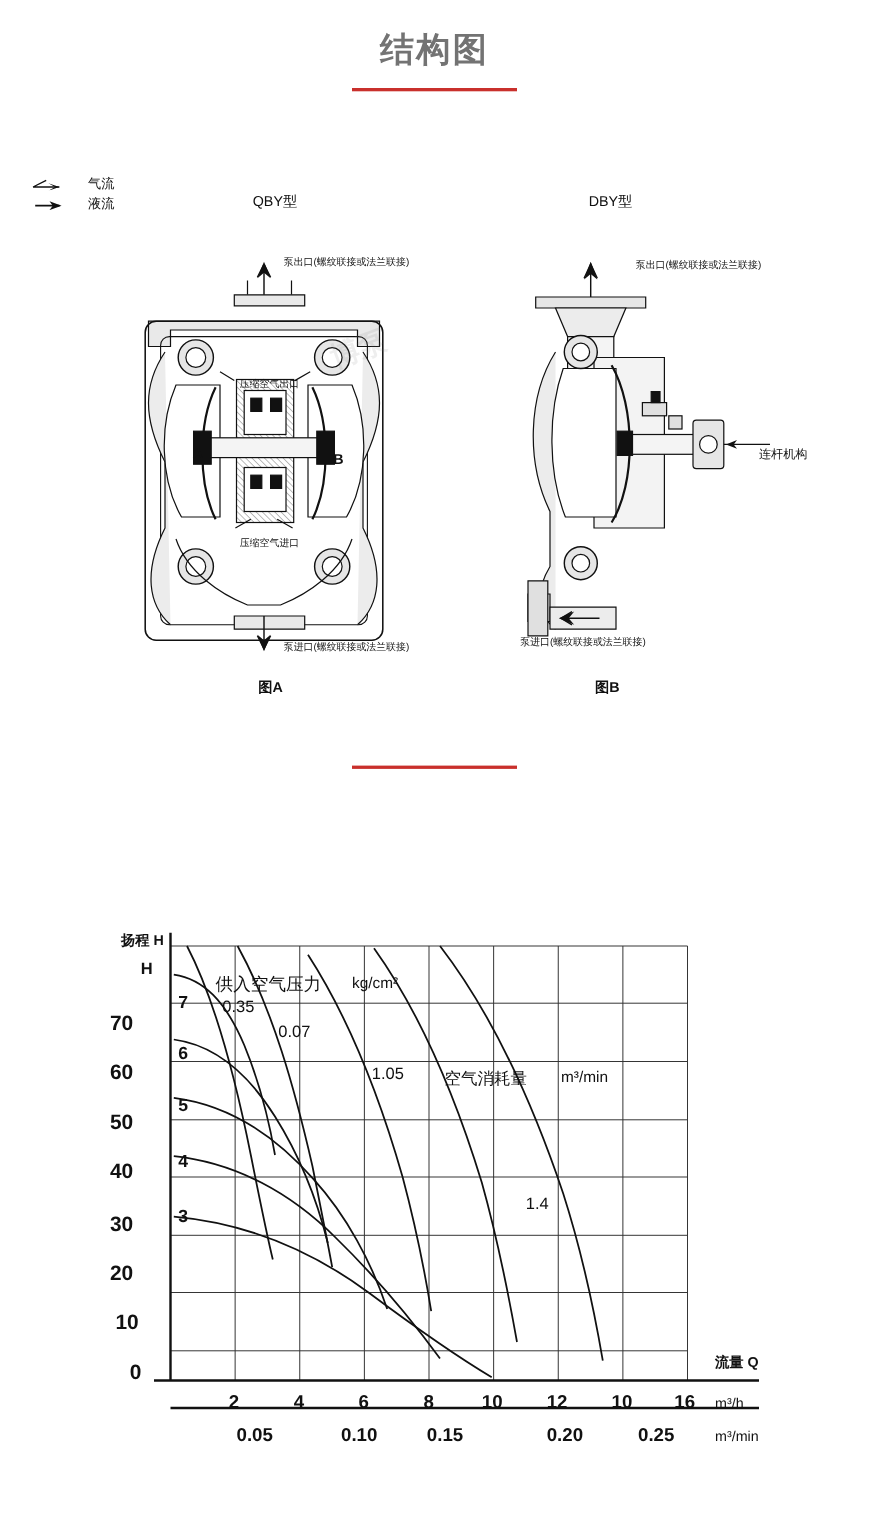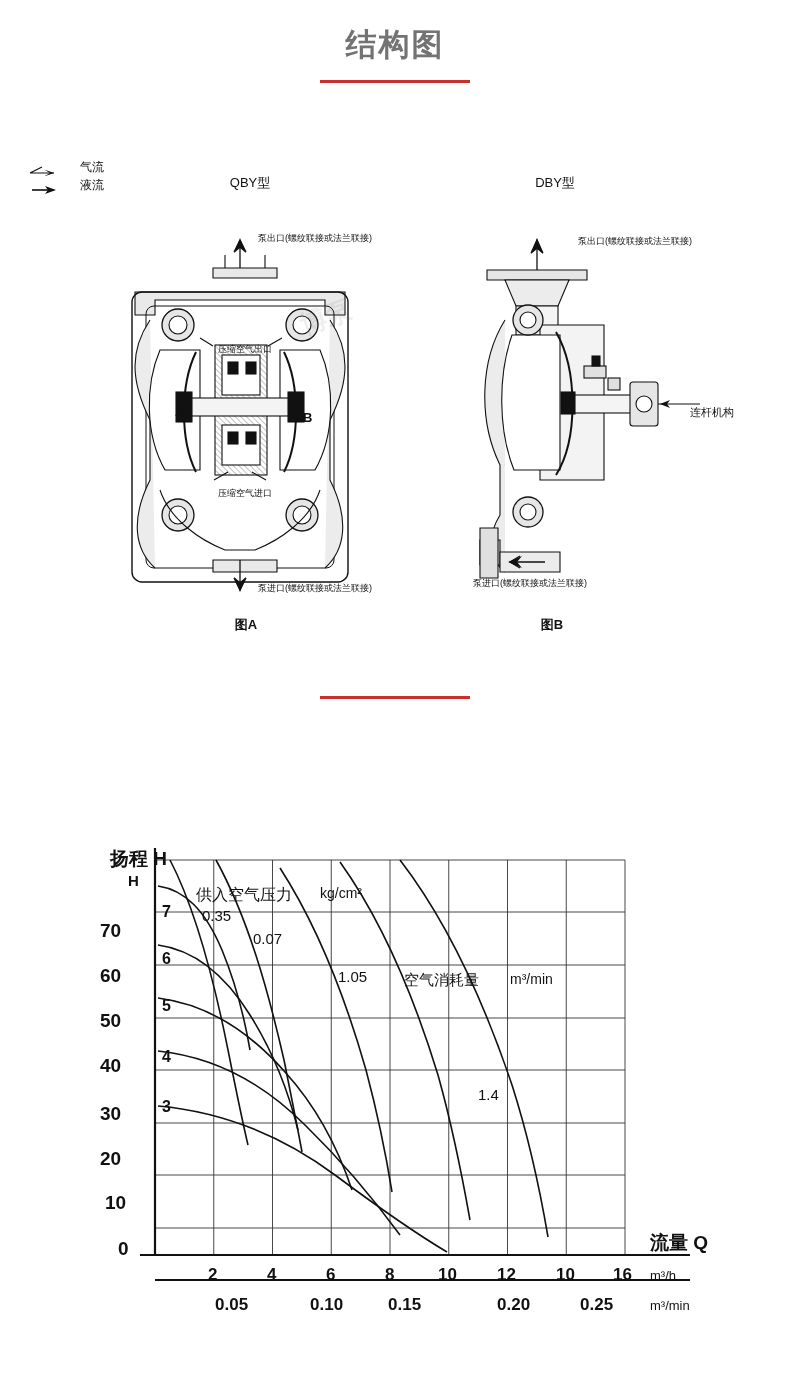--- a/index.html
+++ b/index.html
@@ -12,21 +12,21 @@
     text-align:center;font-size:31px;font-weight:bold;letter-spacing:2px;
     color:#737373;
   }
   .title-rule{
     width:150px;height:3px;background:#c9302c;margin:14px auto 0 auto;
   }
   #struct-title{padding-top:24px;}
   #curve-title{padding-top:10px;}
 
   .legend{position:absolute;left:28px;top:158px;font-size:11px;}
-  .legend-row{display:flex;align-items:flex-end;height:18px;}
+  .legend-row{display:flex;align-items:center;height:18px;}
   .legend-label{margin-left:8px;font-size:12px;}
   .legend-arrow{width:44px;height:12px;}
 
   .fig-label{
     position:absolute;font-size:13px;font-weight:bold;text-align:center;
   }
   .type-label{
     position:absolute;font-size:13px;text-align:center;font-weight:normal;
   }
   .callout{
@@ -34,21 +34,21 @@
   }
   .diagram-area{position:absolute;left:0;top:120px;width:790px;height:530px;}
 
   
   .chart-area{position:absolute;left:0;top:800px;width:790px;height:560px;}
   .axis-num{position:absolute;font-size:19px;font-weight:bold;}
   .tick-num{position:absolute;font-size:17px;font-weight:bold;}
   .curve-num{position:absolute;font-size:16px;font-weight:bold;}
   .ann{position:absolute;font-size:14px;white-space:nowrap;}
   .unit{position:absolute;font-size:13px;white-space:nowrap;}
-  .hq{position:absolute;font-size:19px;font-weight:bold;}
+  .hq{position:absolute;font-size:13px;font-weight:bold;}
   .watermark{position:absolute;color:rgba(120,120,120,.13);font-size:26px;
     font-weight:bold;transform:rotate(-20deg);pointer-events:none;}
 </style>
 </head>
 <body>
 
 <div id="struct-title">
   <div class="section-title">结构图</div>
   <div class="title-rule"></div>
 </div>

